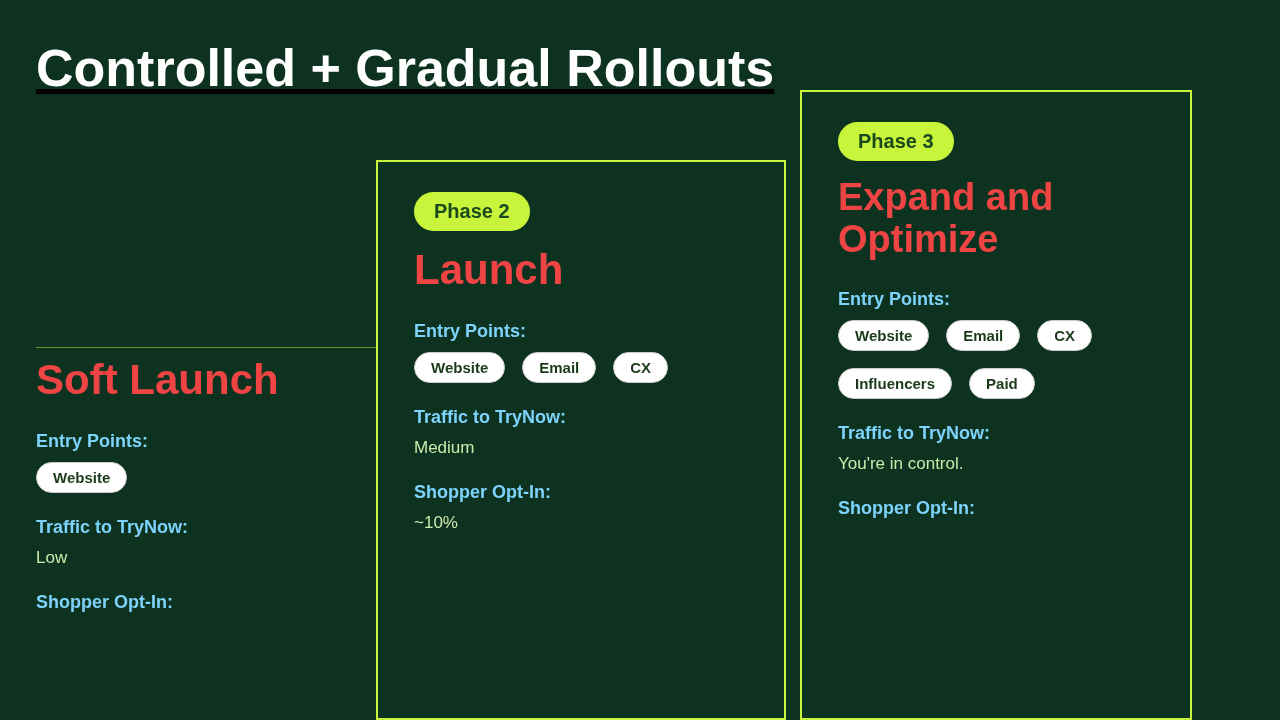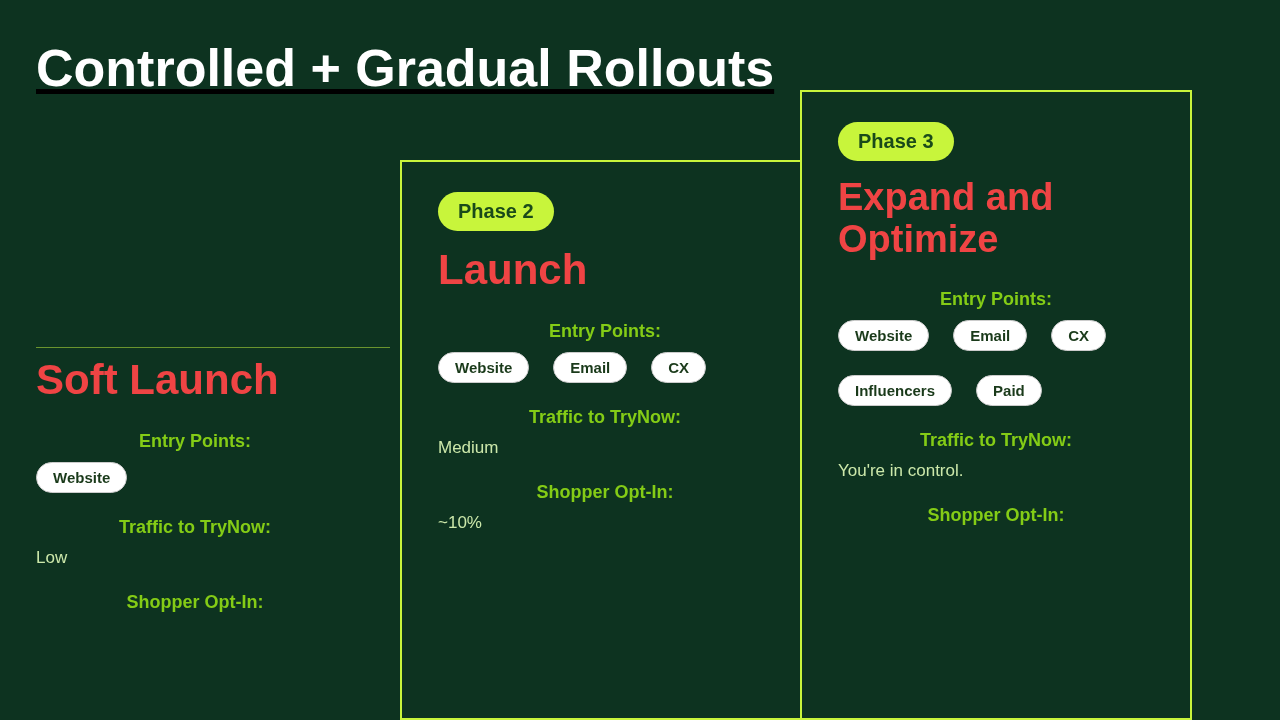--- a/index.html
+++ b/index.html
@@ -45,21 +45,21 @@
       opacity: 0.5;
     }
 
     
     .phase2-card {
       width: 410px;
       background-color: #0d3320;
       border: 2px solid #c8f53b;
       border-top: 2px solid #c8f53b;
       position: absolute;
-      left: 400px;
+      left: 376px;
       top: 160px;
       bottom: 0;
       padding: 30px 36px;
     }
 
     
     .phase3-card {
       width: 392px;
       background-color: #0d3320;
       border: 2px solid #c8f53b;
@@ -88,31 +88,30 @@
       font-weight: 900;
       margin-bottom: 28px;
       line-height: 1.1;
     }
 
     .phase3-card .phase-title {
       font-size: 38px;
     }
 
     .section-label {
-      color: #84cc16;
+      color: #7dd3fc;
       font-size: 18px;
       font-weight: 900;
       margin-bottom: 10px;
-      text-align: center;
     }
 
     .tags-row {
       display: flex;
       flex-wrap: wrap;
-      gap: 24px;
+      gap: 17px;
       margin-bottom: 24px;
     }
 
     .tag {
       background-color: #ffffff;
       color: #1a3a1a;
       font-size: 15px;
       font-weight: 700;
       padding: 6px 16px;
       border-radius: 20px;

